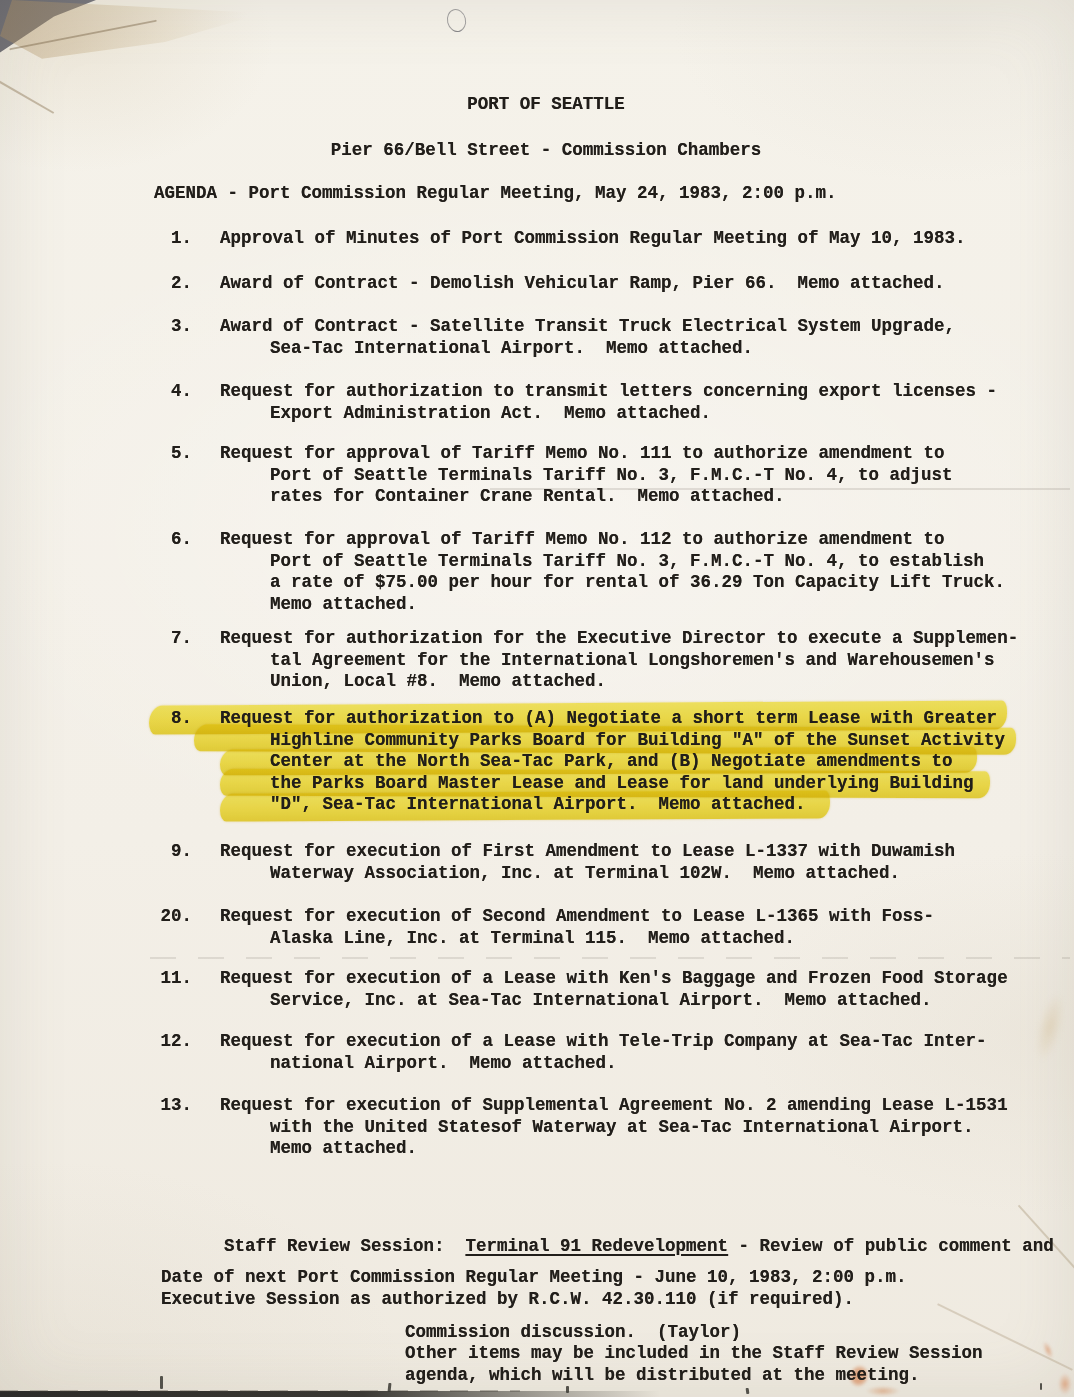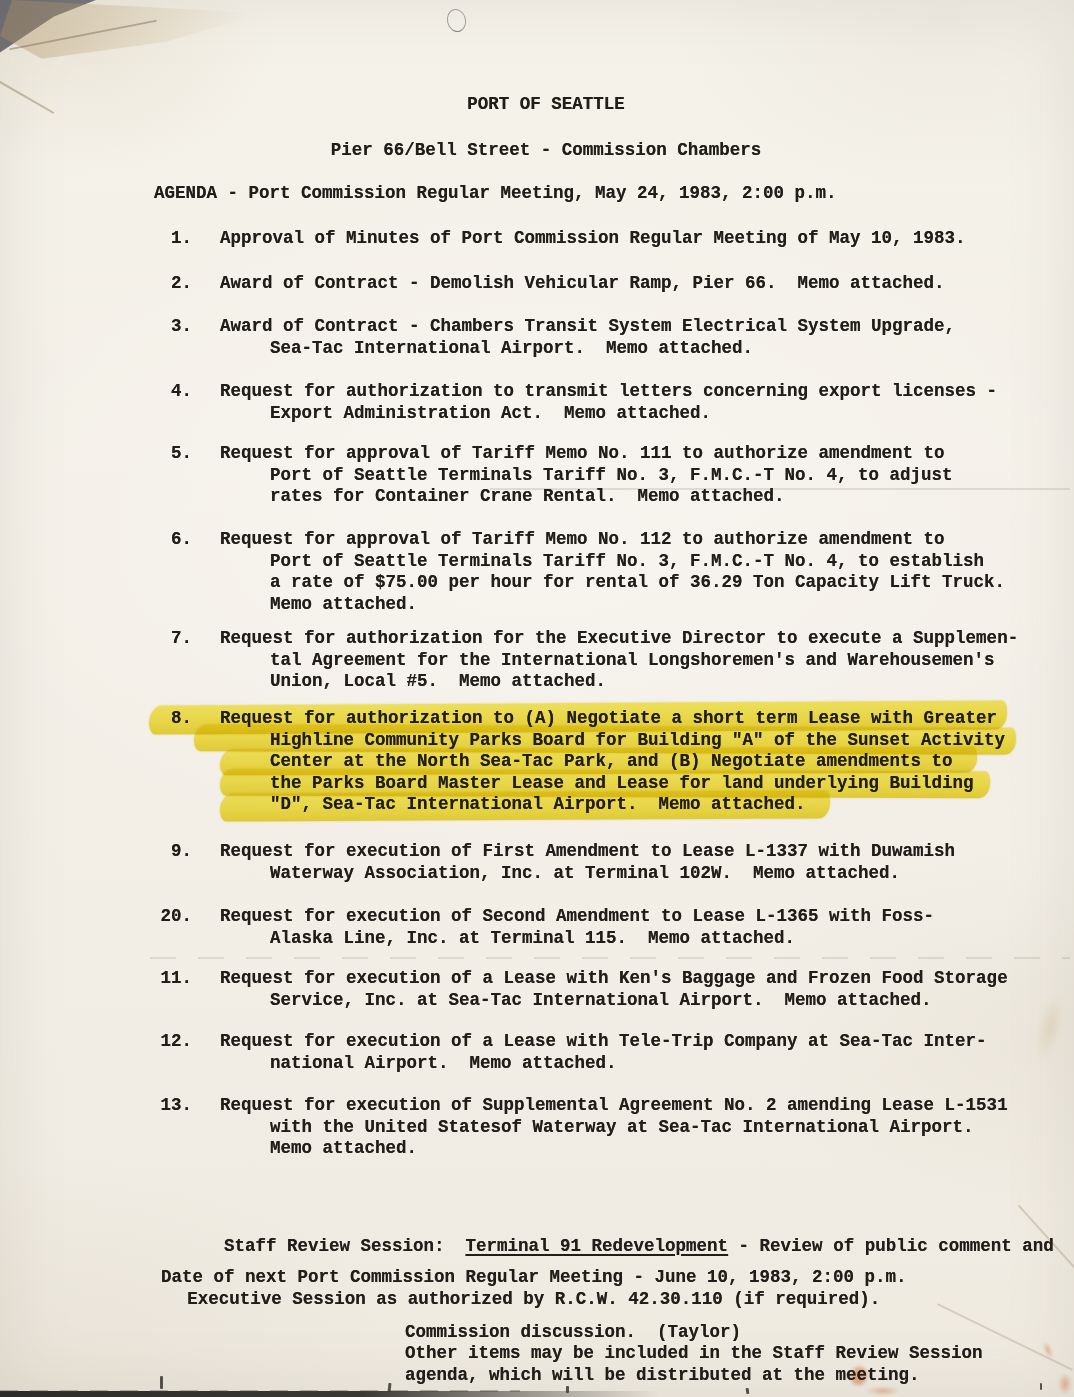--- a/index.html
+++ b/index.html
@@ -51,21 +51,21 @@
   .hl4 { left:220px; top:770px; width:770px; transform:rotate(.2deg); }
   .hl5 { left:220px; top:792px; width:610px; height:28px; transform:rotate(-.3deg); }
 
   
   .staff { left:161px; top:1171px; }
   .staff .line, .staff span { position:static; }
   .staff .first { display:block; white-space:pre; }
   .staff .topic { text-decoration:underline; text-underline-offset:3px;
                   text-decoration-thickness:1.5px; margin-left:21px; }
   .staff .cont  { display:block; padding-left:244px; white-space:pre; }
-  .closing { left:161px; top:1267px;text-align:center; }
+  .closing { left:161px; top:1267px; }
   .closing .line { position:static; display:block; white-space:pre; }
 
   
   .corner-bg { top:0; left:0; width:150px; height:82px;
     clip-path:polygon(0 0, 64% 0, 36% 20%, 0 64%);
     background:linear-gradient(135deg,#6a696d,#7b7a80 70%); }
   .corner-crease { top:0; left:0; width:300px; height:60px; opacity:.65;
     background:linear-gradient(103deg, rgba(172,142,96,.65), rgba(204,184,146,.35) 55%, transparent 80%);
     clip-path:polygon(4% 0, 88% 22%, 55% 70%, 14% 98%, 0 60%); }
   .corner-line { top:34px; left:8px; width:150px; height:2px; background:rgba(120,100,70,.45);
@@ -152,21 +152,21 @@
       </div>
       <div class="item">
         <span class="num txt">2.</span>
         <div class="body">
           <div class="line txt">Award of Contract - Demolish Vehicular Ramp, Pier 66.  Memo attached.</div>
         </div>
       </div>
       <div class="item">
         <span class="num txt">3.</span>
         <div class="body">
-          <div class="line txt">Award of Contract - Chambers Transit System Electrical System Upgrade,</div>
+          <div class="line txt">Award of Contract - Satellite Transit Truck Electrical System Upgrade,</div>
           <div class="line txt cont">Sea-Tac International Airport.  Memo attached.</div>
         </div>
       </div>
       <div class="item">
         <span class="num txt">4.</span>
         <div class="body">
           <div class="line txt">Request for authorization to transmit letters concerning export licenses -</div>
           <div class="line txt cont">Export Administration Act.  Memo attached.</div>
         </div>
       </div>
@@ -185,21 +185,21 @@
           <div class="line txt cont">Port of Seattle Terminals Tariff No. 3, F.M.C.-T No. 4, to establish</div>
           <div class="line txt cont">a rate of $75.00 per hour for rental of 36.29 Ton Capacity Lift Truck.</div>
           <div class="line txt cont">Memo attached.</div>
         </div>
       </div>
       <div class="item">
         <span class="num txt">7.</span>
         <div class="body">
           <div class="line txt">Request for authorization for the Executive Director to execute a Supplemen-</div>
           <div class="line txt cont">tal Agreement for the International Longshoremen's and Warehousemen's</div>
-          <div class="line txt cont">Union, Local #5.  Memo attached.</div>
+          <div class="line txt cont">Union, Local #8.  Memo attached.</div>
         </div>
       </div>
       <div class="item highlighted">
         <span class="num txt">8.</span>
         <div class="body">
           <div class="line txt">Request for authorization to (A) Negotiate a short term Lease with Greater</div>
           <div class="line txt cont">Highline Community Parks Board for Building "A" of the Sunset Activity</div>
           <div class="line txt cont">Center at the North Sea-Tac Park, and (B) Negotiate amendments to</div>
           <div class="line txt cont">the Parks Board Master Lease and Lease for land underlying Building</div>
           <div class="line txt cont">"D", Sea-Tac International Airport.  Memo attached.</div>

